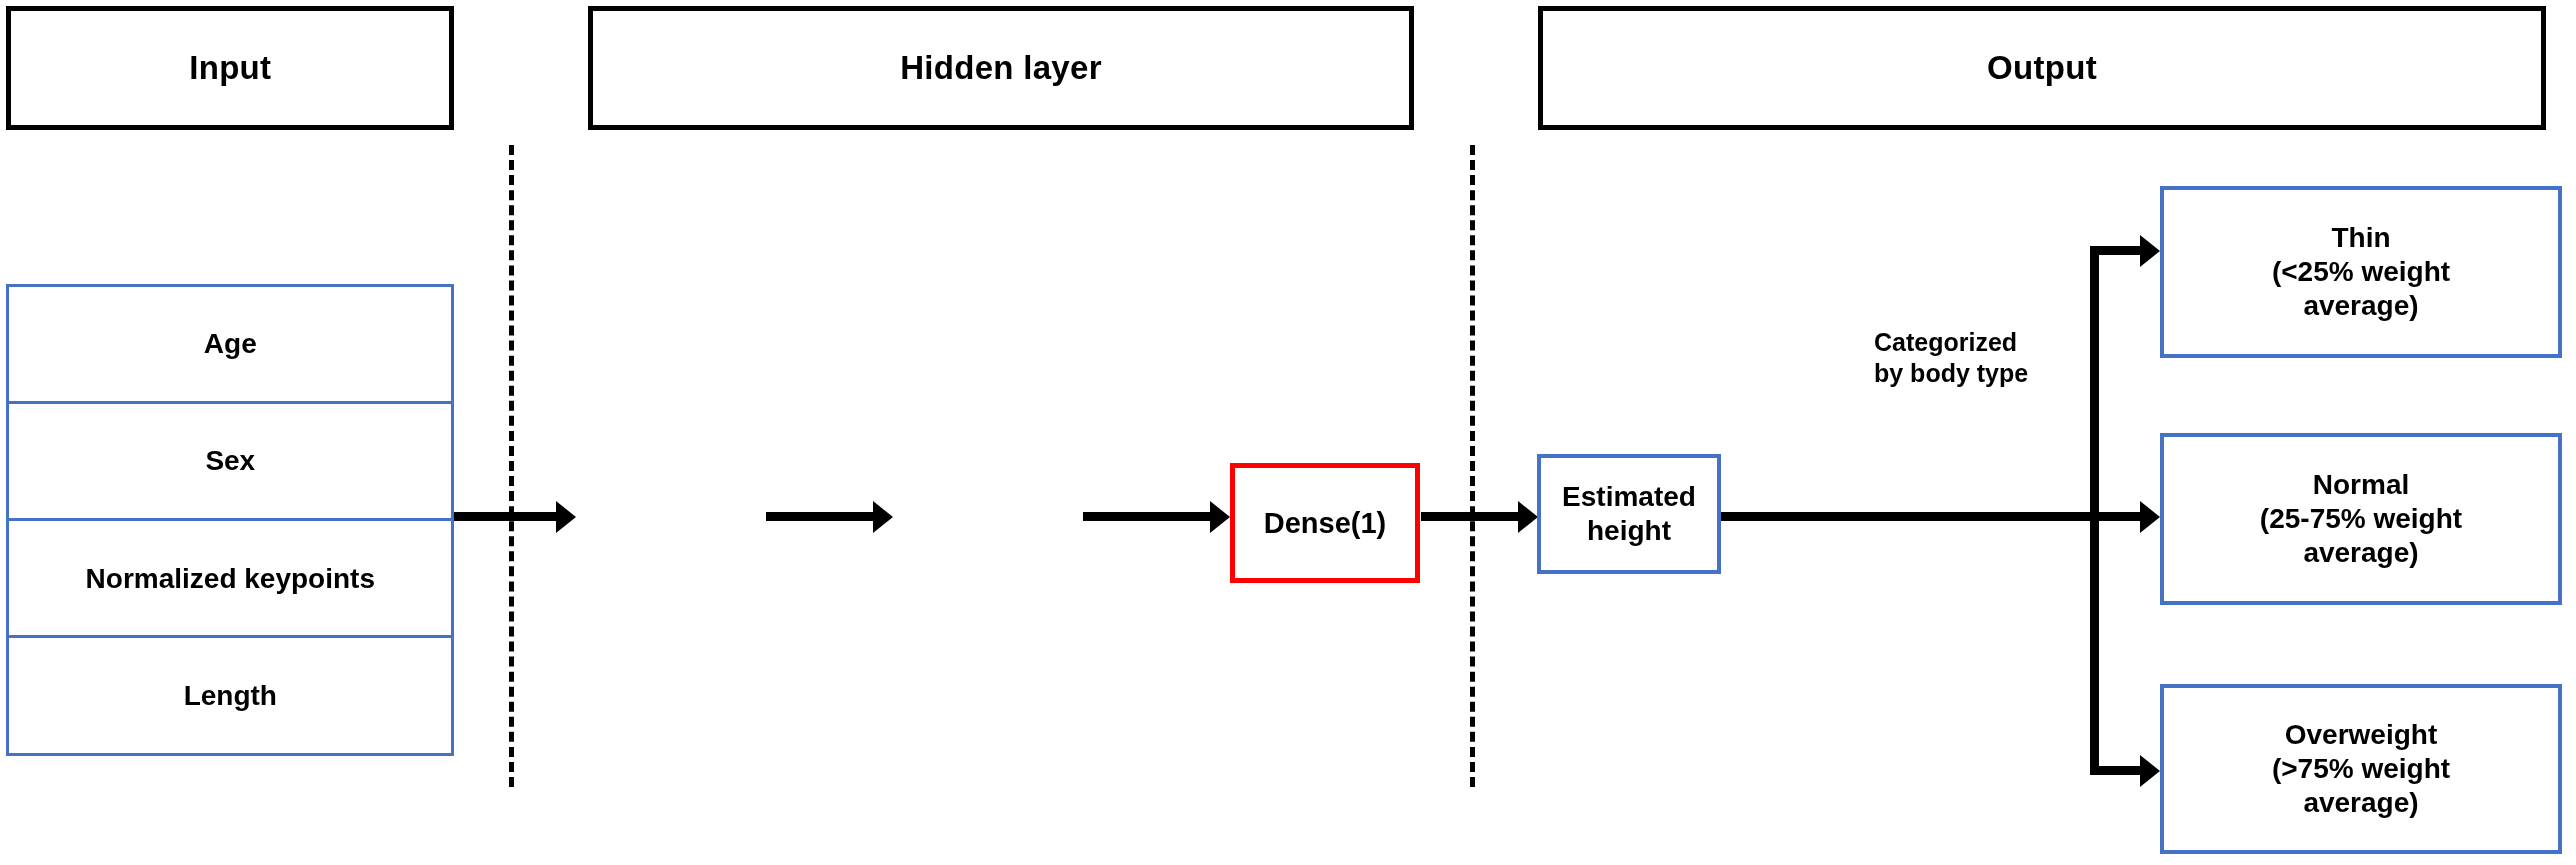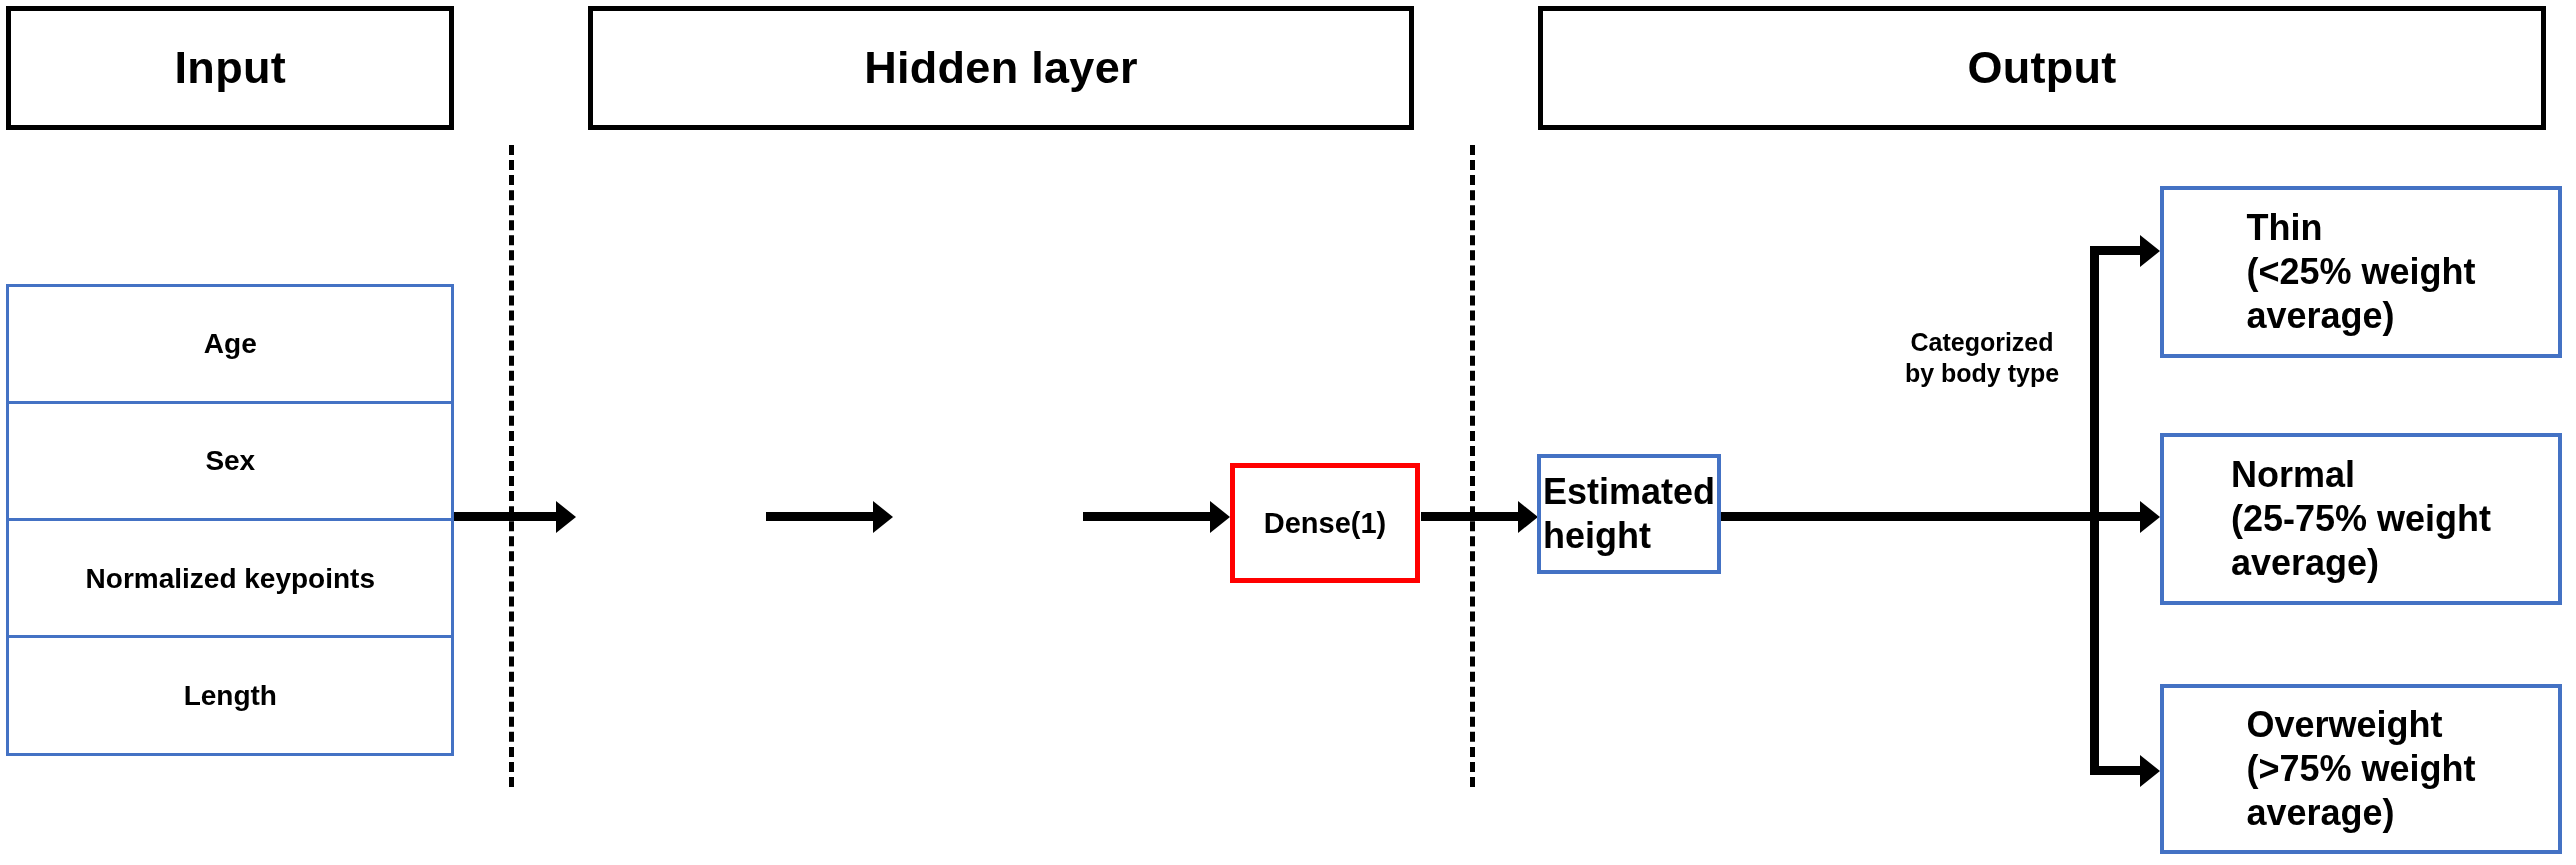--- a/index.html
+++ b/index.html
@@ -20,21 +20,21 @@
   
   .section-header {
     position: absolute;
     border: 5.7px solid #000000;
     background: #ffffff;
     display: flex;
     align-items: center;
     justify-content: center;
     color: #000;
     font-weight: bold;
-    font-size: 45px;
+    font-size: 33px;
     letter-spacing: 0.3px;
   }
   #hdr-input  { left: 6.3px;   top: 6.3px; width: 448px;  height: 124px; }
   #hdr-hidden { left: 588px;  top: 6.3px; width: 826px; height: 124px; }
   #hdr-output { left: 1538px; top: 6.3px; width: 1008px; height: 124px; }
 
   
   .divider {
     position: absolute;
     top: 145px;
@@ -87,22 +87,22 @@
   #layer-dense1  { left: 1230px; top: 455px; width: 190px; height: 120px; margin-top: 8px; }
 
   
   .out-box {
     position: absolute;
     border: 4.4px solid #4472C4;
     background: #ffffff;
     display: flex;
     align-items: center;
     justify-content: center;
-    text-align: left;
-    font-size: 36px;
+    text-align: center;
+    font-size: 28px;
     font-weight: bold;
     line-height: 1.22;
     color: #000;
     padding: 2.5px 7.6px;
   }
   #out-estimated  { left: 1537px; top: 454px;  width: 184px; height: 120px; }
   #out-thin       { left: 2160px; top: 186px;  width: 402px; height: 172px; }
   #out-normal     { left: 2160px; top: 433px;  width: 402px; height: 172px; }
   #out-overweight { left: 2160px; top: 684px; width: 402px; height: 170px; }
 
@@ -138,21 +138,20 @@
   #arr-bus-thin     { left: 2090px; top: 246px;  width: 51px; }
   #arr-bus-normal   { left: 2090px; top: 512px;  width: 51px; }
   #arr-bus-over     { left: 2090px; top: 766px; width: 51px; }
 
   
   #annotation {
     position: absolute;
     left: 1874px;
     top: 327px;
     width: 216px;
-    text-align: center;
     font-size: 25px;
     font-weight: bold;
     line-height: 1.22;
     color: #000;
   }
 </style>
 </head>
 <body>
 
 <div id="stage">

